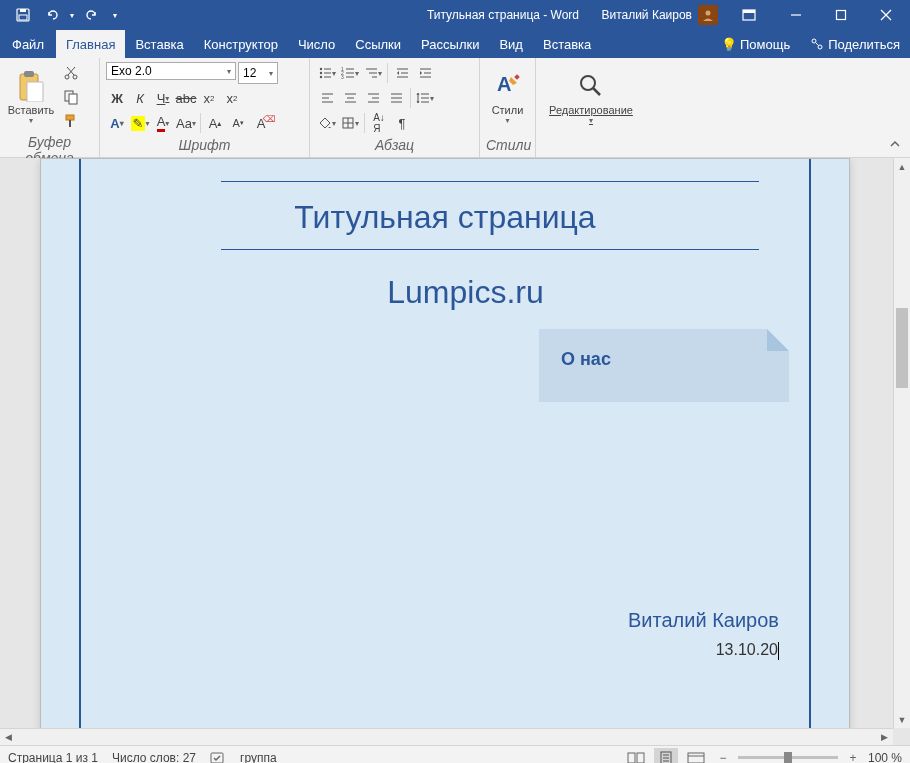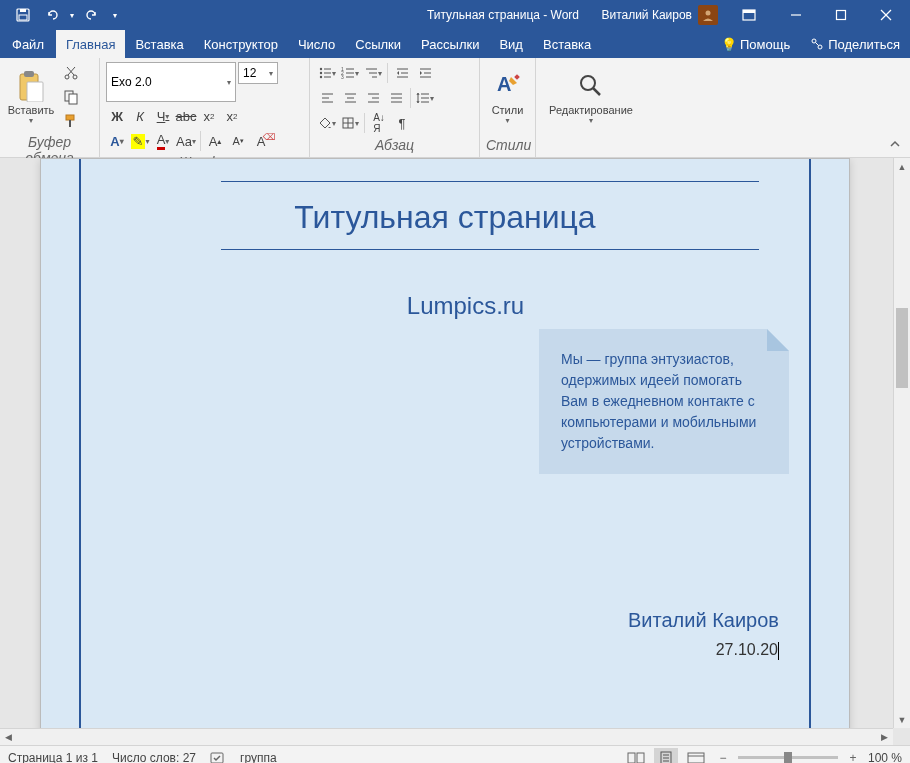--- a/index.html
+++ b/index.html
@@ -31,36 +31,36 @@
 .collapse-btn { position: absolute; right: 6px; bottom: 4px; width: 18px; height: 18px; display: flex; align-items: center; justify-content: center; cursor: pointer; color: #666; }
 
 .big-btn { display: flex; flex-direction: column; align-items: center; justify-content: center; width: 50px; height: 70px; cursor: pointer; font-size: 11px; color: #444; }
 .big-icon { width: 32px; height: 32px; margin-bottom: 2px; display: flex; align-items: center; justify-content: center; }
 
 .sm-btn { width: 22px; height: 22px; display: flex; align-items: center; justify-content: center; cursor: pointer; color: #444; font-size: 13px; }
 .vstack { display: flex; flex-direction: column; gap: 2px; }
 
 .font-col { display: flex; flex-direction: column; gap: 3px; }
 .font-row1 { display: flex; gap: 2px; }
-.font-name { width: 130px; height: 40px; border: 1px solid #ababab; background: #fff; font-size: 12px; padding: 0 4px; display: flex; align-items: center; justify-content: space-between; }
+.font-name { width: 130px; height: 18px; border: 1px solid #ababab; background: #fff; font-size: 12px; padding: 0 4px; display: flex; align-items: center; justify-content: space-between; }
 .font-size { width: 40px; height: 22px; border: 1px solid #ababab; background: #fff; font-size: 12px; padding: 0 4px; display: flex; align-items: center; justify-content: space-between; }
 .font-row2, .font-row3 { display: flex; gap: 1px; }
 
 .para-col { display: flex; flex-direction: column; gap: 3px; }
 .para-row { display: flex; gap: 1px; }
 .sep { width: 1px; height: 20px; background: #d4d4d4; margin: 1px 2px; }
 
 
 .docarea { background: #e6e6e6; height: 587px; position: relative; overflow: hidden; }
 .page-wrap { position: absolute; left: 40px; top: 0; width: 810px; height: 587px; }
 .page { background: #d9e8f5; width: 810px; height: 600px; border: 1px solid #bbb; box-shadow: 0 2px 8px rgba(0,0,0,0.15); position: relative; }
 .page-border { position: absolute; left: 38px; top: 0; right: 38px; bottom: 0; border-left: 2px solid #2b579a; border-right: 2px solid #2b579a; }
 .doc-title-line { position: absolute; left: 180px; right: 90px; height: 1px; background: #2b579a; }
 .doc-title { position: absolute; left: 0; right: 0; top: 40px; text-align: center; font-size: 32px; color: #2b579a; font-weight: 500; }
-.doc-sub { position: absolute; left: 0; right: 0; top: 133px; text-align: center; font-size: 24px; color: #2b579a; font-weight: 500; margin-left: 41px; }
+.doc-sub { position: absolute; left: 0; right: 0; top: 115px; text-align: center; font-size: 32px; color: #2b579a; font-weight: 500; margin-left: 41px; }
 .folded { position: absolute; right: 60px; top: 170px; width: 250px; background: #c6d9eb; padding: 20px 22px; color: #2b579a; }
 .folded::before { content: ""; position: absolute; top: 0; right: 0; width: 0; height: 0; border-left: 22px solid transparent; border-top: 22px solid #d9e8f5; }
 .folded::after { content: ""; position: absolute; top: 0; right: 0; width: 0; height: 0; border-left: 22px solid #a8c5e0; border-top: 22px solid transparent; }
 .folded h3 { font-size: 18px; font-weight: 600; margin-bottom: 12px; }
 .folded p { font-size: 14px; line-height: 1.5; }
 .author { position: absolute; right: 70px; top: 450px; font-size: 20px; color: #2b579a; font-weight: 500; }
 .date { position: absolute; right: 70px; top: 482px; font-size: 16px; color: #333; }
 .cursor { display: inline-block; width: 1px; height: 18px; background: #000; vertical-align: middle; animation: blink 1s steps(1) infinite; }
 @keyframes blink { 50% { opacity: 0; } }
 
@@ -389,21 +389,21 @@
         </div>
         <span>Стили</span>
         <span class="dd">▾</span>
       </div>
     </div>
     <div class="rgroup-label">Стили</div>
   </div>
 
   <div class="rgroup" style="width:110px;border-right:none;">
     <div class="rgroup-body">
-      <div class="big-btn" style="width:100px;">
+      <div class="big-btn" style="width:100px;text-decoration:underline;">
         <div class="big-icon">
           <svg width="26" height="26" viewBox="0 0 26 26">
               <circle cx="10" cy="10" r="7" fill="none" stroke="#444" stroke-width="2"></circle>
               <line x1="15" y1="15" x2="22" y2="22" stroke="#444" stroke-width="2.5"></line>
             </svg>
         </div>
         <span>Редактирование</span>
         <span class="dd">▾</span>
       </div>
     </div>
@@ -418,24 +418,24 @@
 
 <div class="docarea">
   <div class="page-wrap">
     <div class="page">
       <div class="page-border"></div>
       <div class="doc-title-line" style="top:22px;"></div>
       <div class="doc-title">Титульная страница</div>
       <div class="doc-title-line" style="top:90px;"></div>
       <div class="doc-sub">Lumpics.ru</div>
       <div class="folded">
-        <p>Мы — группа энтузиастов, одержимых идеей помогать Вам в ежедневном контакте с компьютерами и мобильными устройствами.</p>
+        <h3>О нас</h3>
       </div>
       <div class="author">Виталий Каиров</div>
-      <div class="date"><span>27.10.20</span><span class="cursor"></span></div>
+      <div class="date"><span>13.10.20</span><span class="cursor"></span></div>
     </div>
   </div>
   <div class="vscroll">
     <div class="vscroll-arrow" style="top:0;">▲</div>
     <div class="vscroll-thumb"></div>
     <div class="vscroll-arrow" style="bottom:0;">▼</div>
   </div>
   <div class="hscroll">
     <div class="hscroll-arrow" style="left:0;">◀</div>
     <div class="hscroll-arrow" style="right:0;">▶</div>

